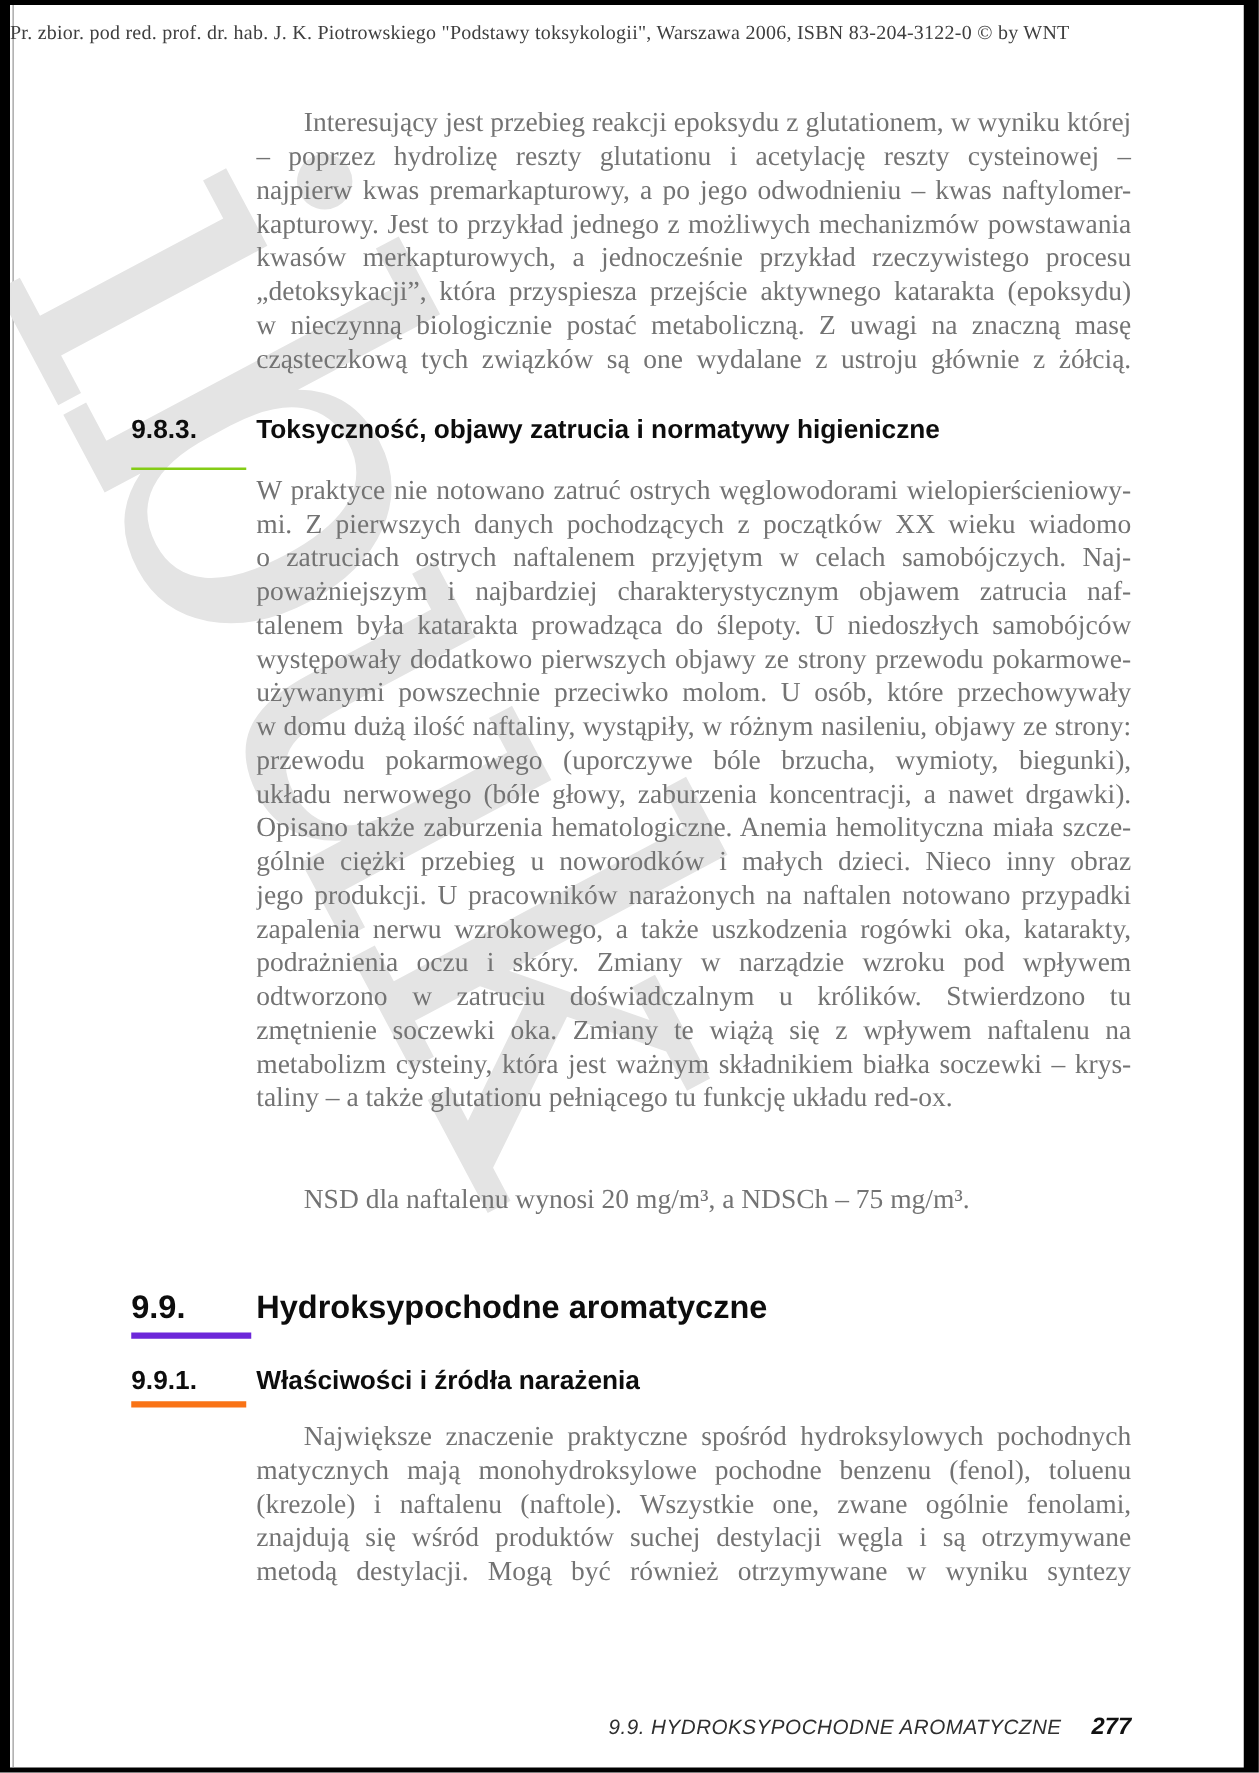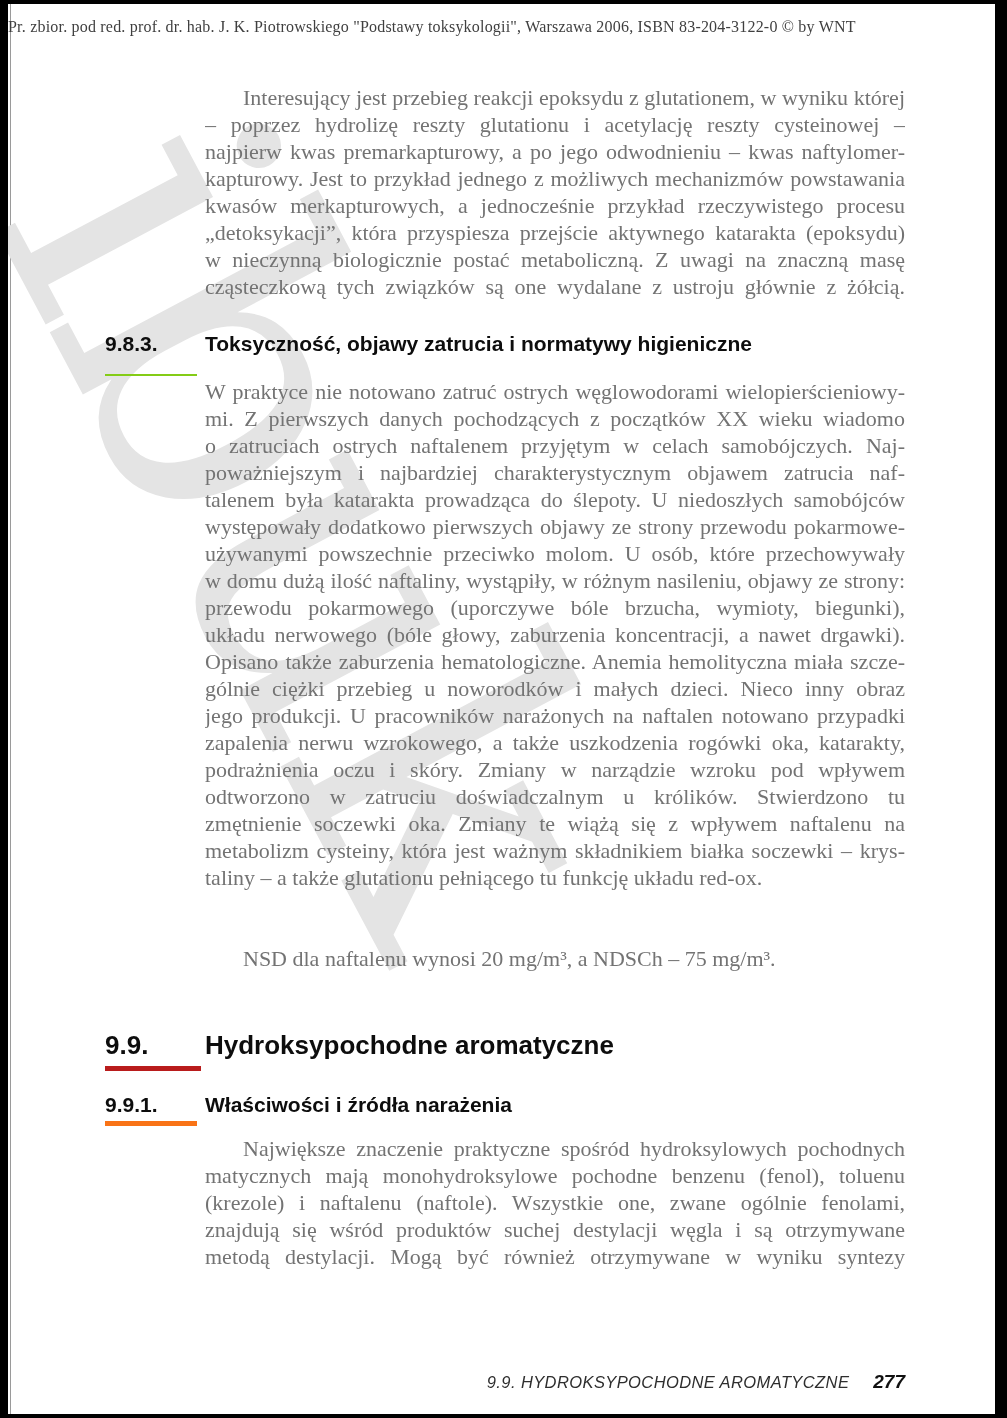--- a/index.html
+++ b/index.html
@@ -61,21 +61,21 @@
   .p4{ top:1131px; }
   .heading{ position:absolute; left:0; width:987px; z-index:2;
     font-family:"Liberation Sans", sans-serif; font-weight:bold; color:#0d0d0d; }
   .heading .num{
     position:absolute; left:97px; display:inline-block;
   }
   .heading .title{ position:absolute; left:197px; white-space:nowrap; }
   .h983{ top:328px; font-size:21px; }
   .h983 .num{ width:92px; border-bottom:2px solid #84cc16; padding-bottom:18px; }
   .h99{ top:1026px; font-size:26px; }
-  .h99 .num{ width:96px; border-bottom:5px solid #b91c1c; padding-bottom:5px; }
+  .h99 .num{ width:96px; border-bottom:5px solid #6d28d9; padding-bottom:5px; }
   .h991{ top:1089px; font-size:21px; }
   .h991 .num{ width:92px; border-bottom:5px solid #f97316; padding-bottom:4px; }
   .footer{
     position:absolute; top:1367px; left:197px; width:700px;
     text-align:right; z-index:2;
     font-family:"Liberation Sans", sans-serif;
     color:#2e2e2e;
     font-style:italic;
   }
   .footer .running{ font-size:16.5px; letter-spacing:0.4px; }

